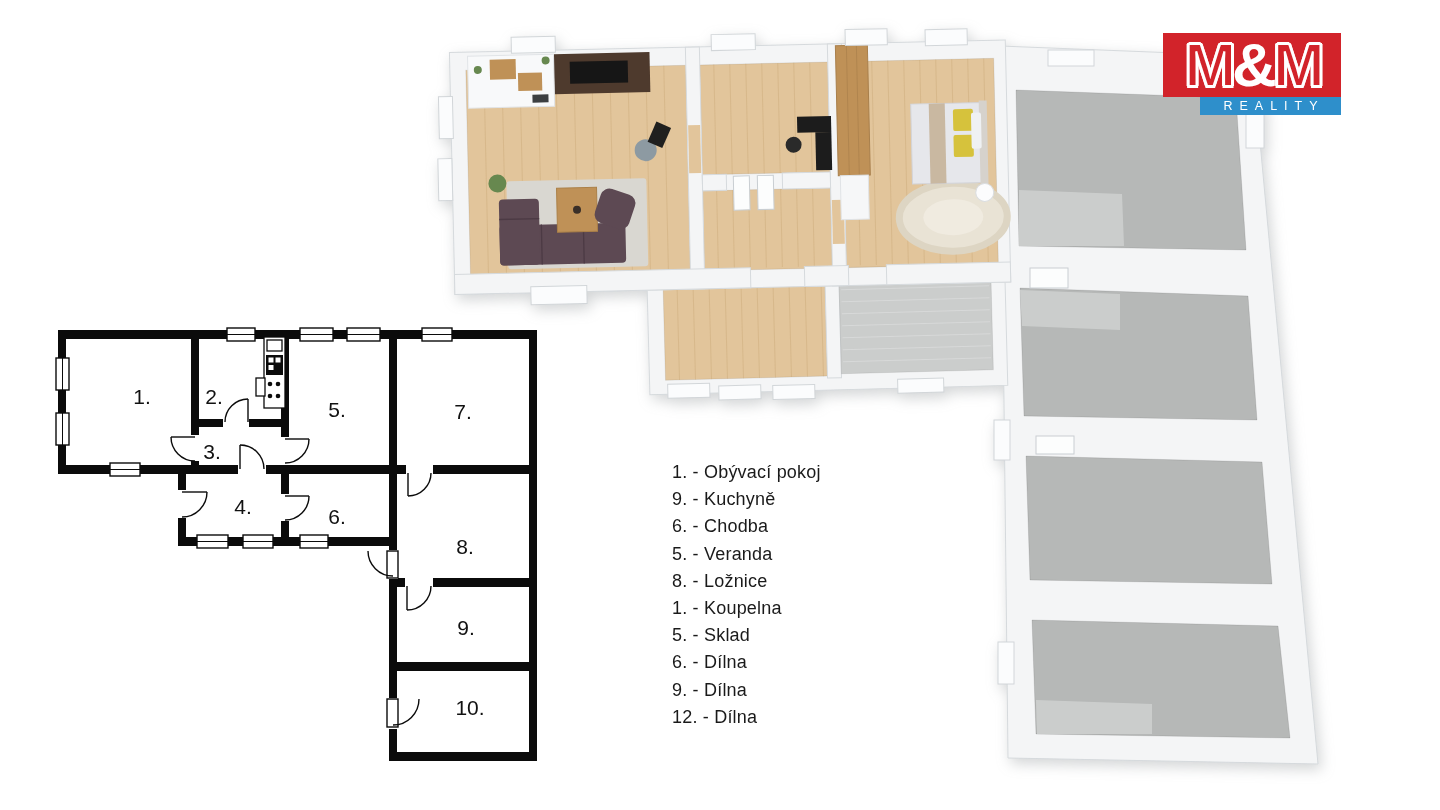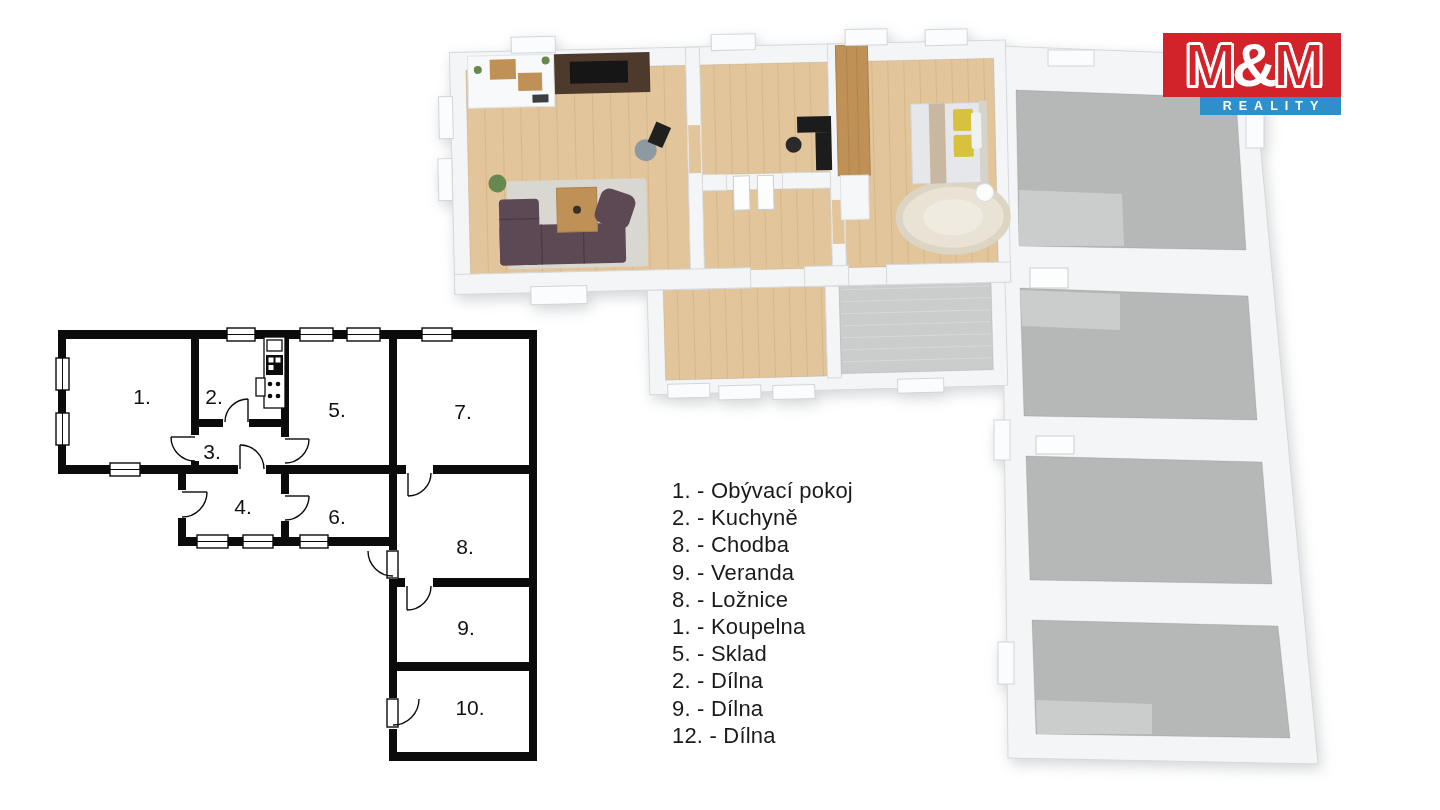--- a/index.html
+++ b/index.html
@@ -25,36 +25,36 @@
   .winline{stroke:var(--ink);stroke-width:1;fill:none}
   .gap{fill:#fff}
   .arc{fill:none;stroke:var(--ink);stroke-width:1.4}
   .leaf{stroke:var(--ink);stroke-width:1.4;fill:none}
   .kbox{fill:#fff;stroke:var(--ink);stroke-width:1.3}
   .kdark{fill:var(--ink)}
   .kwhite{fill:#fff}
   .num{font-size:21px;fill:#111;text-anchor:middle;font-family:"Liberation Sans",sans-serif}
 
   
-  .legend{position:absolute;left:672px;top:477px;color:var(--text);
-          font-size:22px;line-height:27.2px;letter-spacing:.2px}
+  .legend{position:absolute;left:672px;top:459px;color:var(--text);
+          font-size:18px;line-height:27.2px;letter-spacing:.2px}
 
   
   .logo{position:absolute;left:1163px;top:33px;width:178px}
   .logo-top{height:64px;background:var(--logo_red);display:flex;align-items:center;
             justify-content:center;overflow:hidden;user-select:none}
   .logo-top span{font-weight:bold;font-size:62px;line-height:62px;letter-spacing:-5px;
                  font-family:"Liberation Sans",sans-serif}
   .logo-top .m{color:var(--logo_red);-webkit-text-stroke:2px #fff;
       text-shadow:-2px 0 #fff,2px 0 #fff,0 -2px #fff,0 2px #fff,
                   -1.5px -1.5px #fff,1.5px 1.5px #fff,-1.5px 1.5px #fff,1.5px -1.5px #fff}
   .logo-top .amp{color:#fff;margin:0 1px;position:relative;z-index:2}
   .logo-bottom{margin-left:37px;height:18px;background:var(--logo_blue);color:#fff;
                display:flex;align-items:center;justify-content:center;
-               font-size:12.5px;font-weight:bold;letter-spacing:7px;text-indent:7px}
+               font-size:12.5px;font-weight:normal;letter-spacing:7px;text-indent:7px}
 </style>
 </head>
 <body>
 
 <div class="stage">
 
   <svg class="overlay plan3d" width="1440" height="810" viewBox="0 0 1440 810">
 
     <g>
       <polygon class="wall" points="1000,46 1252,56 1318,764 1008,758"></polygon>
@@ -273,27 +273,27 @@
       <text class="num" x="337" y="524">6.</text>
       <text class="num" x="463" y="419">7.</text>
       <text class="num" x="465" y="554">8.</text>
       <text class="num" x="466" y="635">9.</text>
       <text class="num" x="470" y="715">10.</text>
     </g>
   </svg>
 
   <div class="legend">
     <div>1. - Obývací pokoj</div>
-    <div>2. - Kuchyně</div>
-    <div>8. - Chodba</div>
-    <div>9. - Veranda</div>
+    <div>9. - Kuchyně</div>
+    <div>6. - Chodba</div>
+    <div>5. - Veranda</div>
     <div>8. - Ložnice</div>
     <div>1. - Koupelna</div>
     <div>5. - Sklad</div>
-    <div>2. - Dílna</div>
+    <div>6. - Dílna</div>
     <div>9. - Dílna</div>
     <div>12. - Dílna</div>
   </div>
 
   <div class="logo">
     <div class="logo-top">
       <span class="m">M</span>
       <span class="amp">&amp;</span>
       <span class="m">M</span>
     </div>

